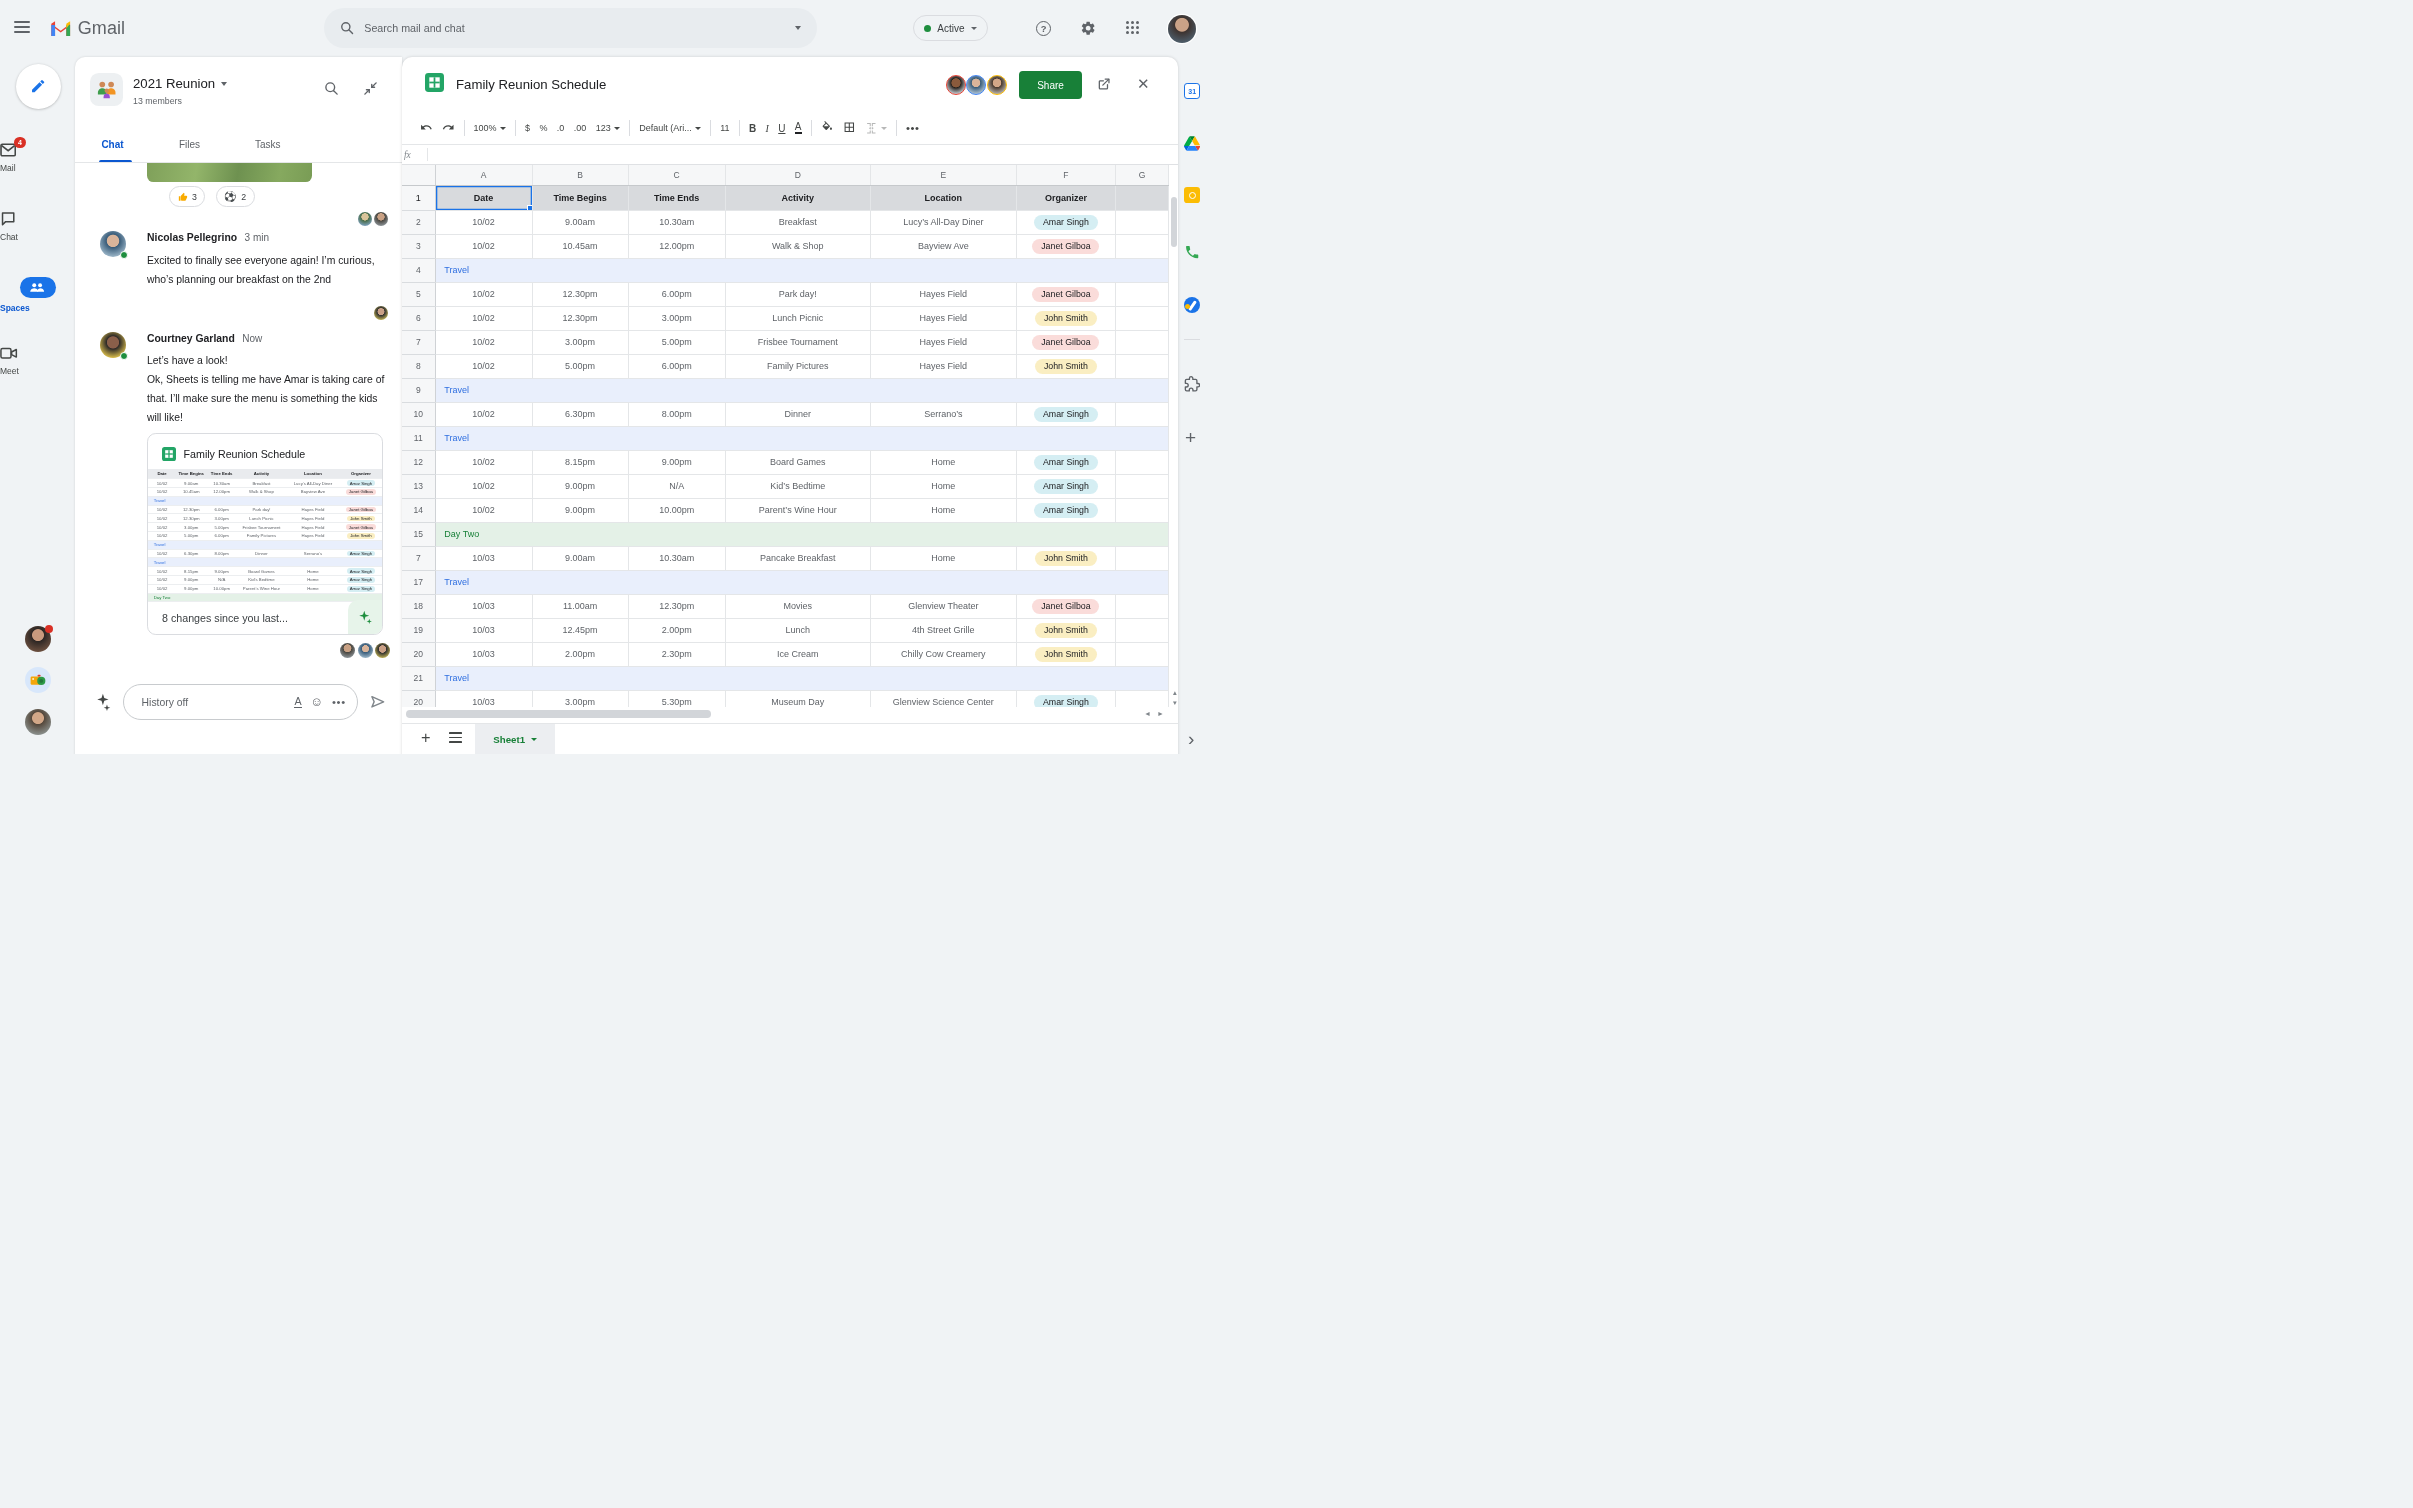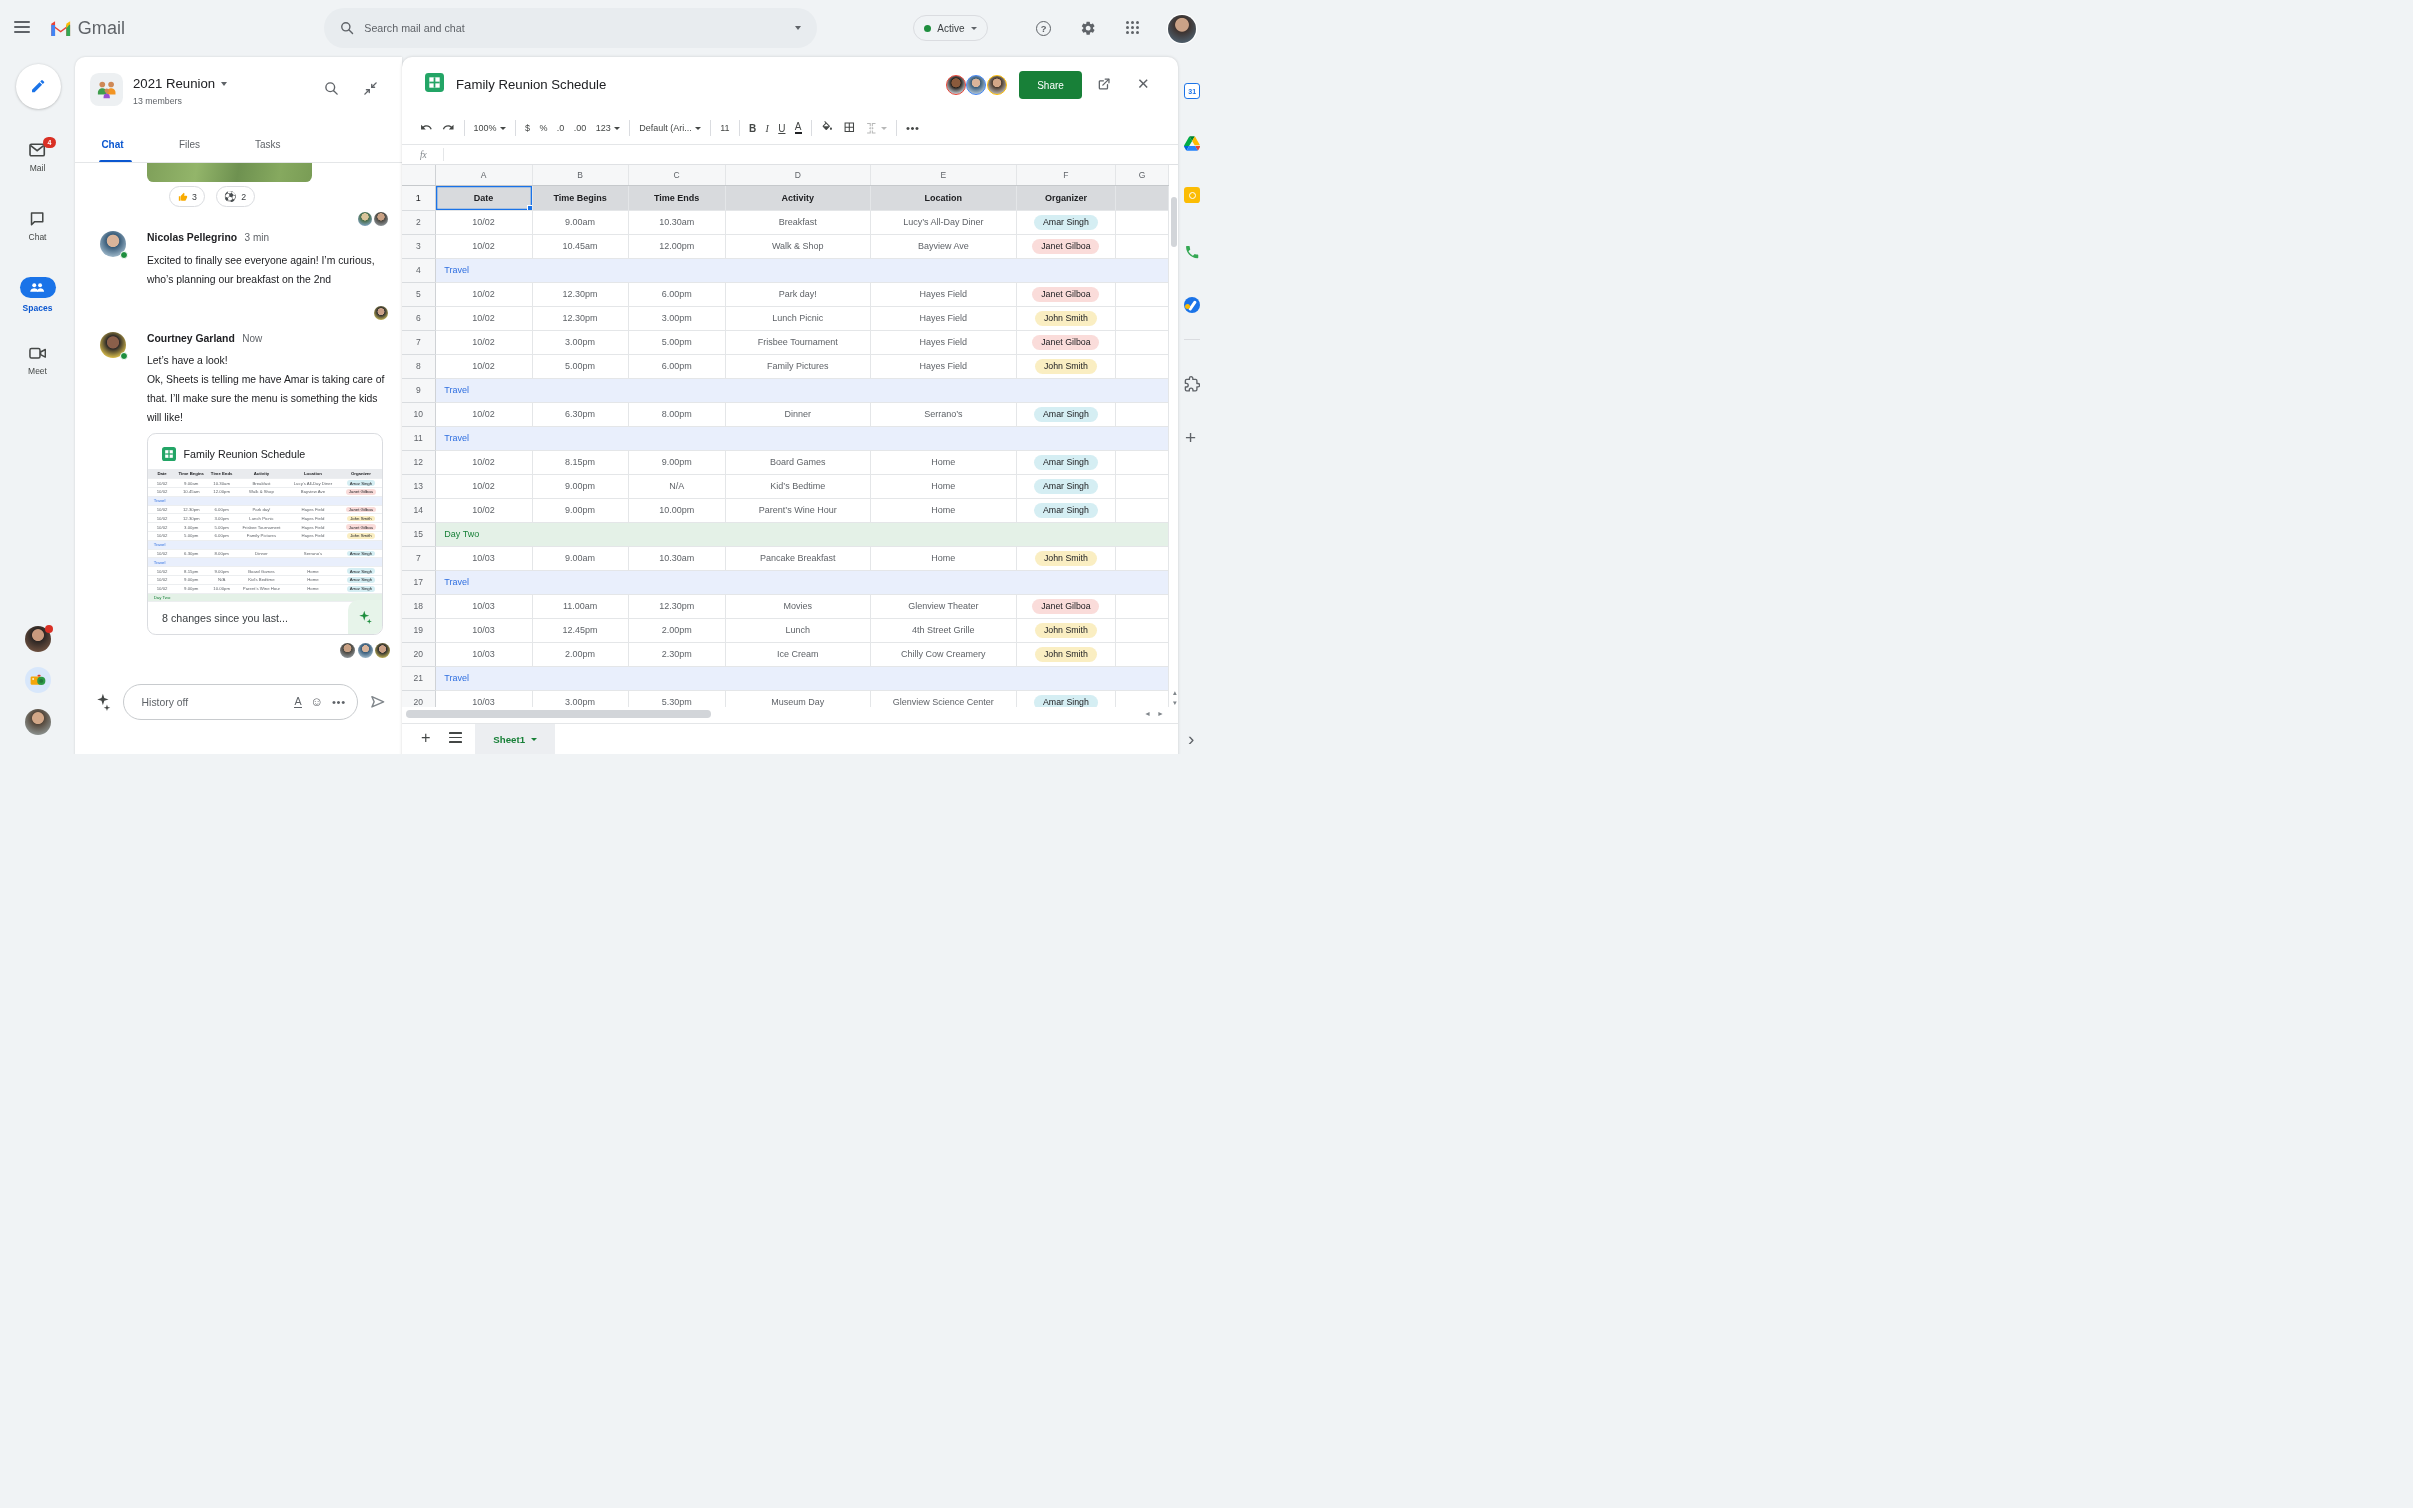--- a/index.html
+++ b/index.html
@@ -33,21 +33,21 @@
     display:flex; align-items:center; justify-content:center; font-size:9.4px; font-weight:bold; color:#5f6368; }
   .gear-icon { left:1080px; top:20px; }
   .apps-grid { left:1126px; top:21.4px; display:grid; grid-template-columns:repeat(3,3.1px); grid-gap:1.9px; }
   .apps-grid i { width:3.1px; height:3.1px; border-radius:50%; background:#5f6368; }
   .avatar { border-radius:50%; background:radial-gradient(circle at 50% 35%, #caa287 28%, #3d3330 32%, #4c5a66 75%); }
   .profile-avatar { left:1168px; top:14.5px; width:28px; height:28px; box-shadow:0 0 0 1.3px #fff; }
 
   
   .compose-btn { left:15.7px; top:64px; width:45px; height:45px; background:#fff; border-radius:50%;
     box-shadow:0 0.6px 2.5px rgba(0,0,0,.25); display:flex; align-items:center; justify-content:center; }
-  .nav-item { width:75px; left:0; text-align:center; color:#444746; }
+  .nav-item { width:75px; left:0; text-align:left; color:#444746; }
   .nav-item .lbl { font-size:8.5px; margin-top:4.4px; }
   .nav-icon-wrap { position:relative; display:inline-block; }
   .badge { position:absolute; top:-6.3px; right:-10px; background:#d93025; color:#fff; font-size:7px;
     min-width:12.6px; height:11.3px; border-radius:5.7px; display:flex; align-items:center; justify-content:center;
     padding:0 2.5px; font-weight:bold; }
   .spaces-pill { width:36px; height:21.4px; background:#1a73e8; border-radius:10.7px; display:flex;
     align-items:center; justify-content:center; margin:0 auto; }
   .nav-active .lbl { color:#0b57d0; font-weight:bold; }
   .rail-avatar { left:25px; width:26.4px; height:26.4px; border-radius:50%; }
   .rail-av1 { top:626px; background:radial-gradient(circle at 50% 35%, #c99a7e 26%, #2e2724 30%, #6b4f3f 78%); }
@@ -148,21 +148,21 @@
   .tcaret { width:0;height:0;border-left:3.1px solid transparent;border-right:3.1px solid transparent;
     border-top:3.8px solid #444746; }
   .tb-bold { font-weight:bold; font-size:10px; }
   .tb-italic { font-style:italic; font-family:"Liberation Serif",serif; font-size:10px; }
   .tb-under { text-decoration:underline; font-size:10px; }
   .tb-color { font-size:10px; border-bottom:2.5px solid #202124; line-height:9.4px; }
   .disabled { opacity:.38; }
   .fx-bar { position:absolute; left:0; top:88px; width:100%; height:20px; border-bottom:0.6px solid #dfe1e4;
     display:flex; align-items:center; }
   .fx { font-family:"Liberation Serif",serif; font-style:italic; font-size:9.4px; color:#80868b;
-    margin-left:18px; }
+    margin-left:2px; }
   .fx-sep { width:0.6px; height:12.6px; background:#e4e6e8; margin-left:16.3px; }
 
   
   .grid-wrap { position:absolute; left:0; top:108px; width:767px; height:542px; overflow:hidden; }
   .grid { border-collapse:collapse; table-layout:fixed; width:767px; }
   .grid td { border-right:0.6px solid #e4e6e8; border-bottom:0.6px solid #e4e6e8; font-size:9px;
     color:#5f6368; text-align:center; padding:0; overflow:hidden; white-space:nowrap; }
   .grid tr.colhdr td { height:20px; background:#f6f7f8; color:#5f6368; font-size:8.5px;
     border-bottom:0.6px solid #c6c9cc; }
   .grid td.rn { background:#f6f7f8; color:#5f6368; font-size:8.5px; border-right:0.6px solid #cfd2d5;

